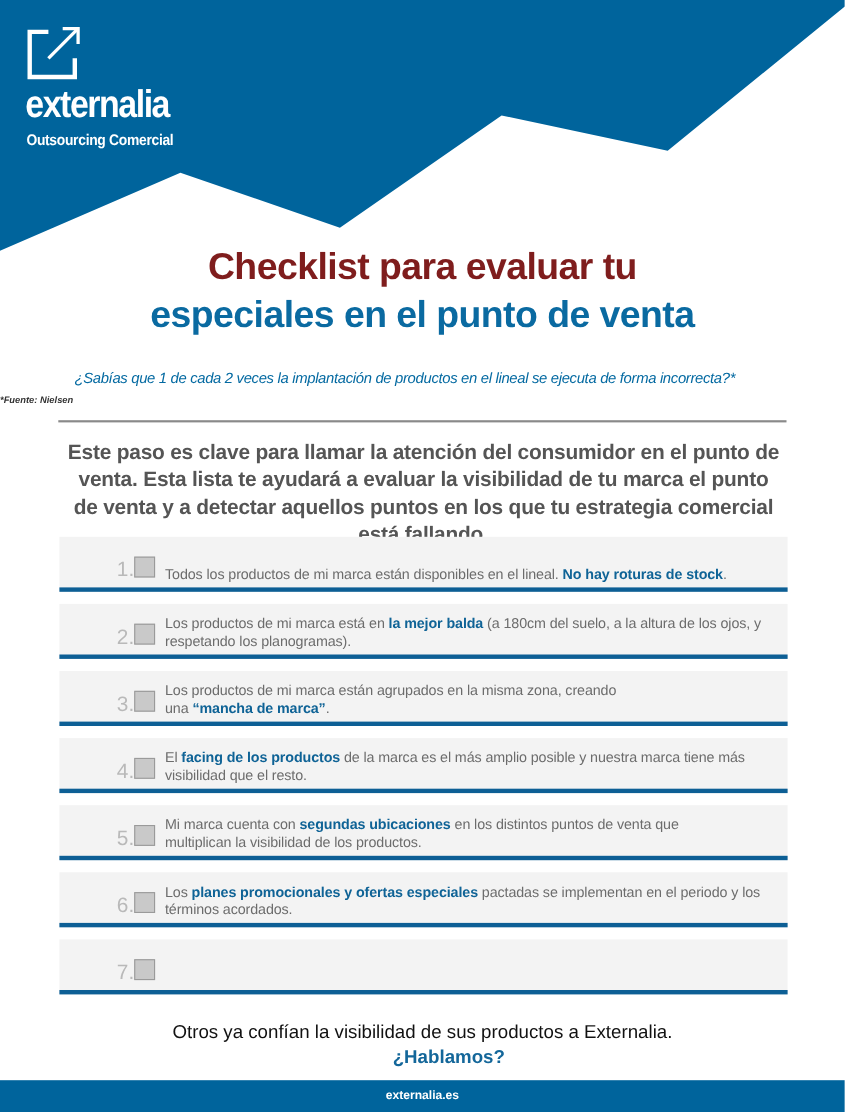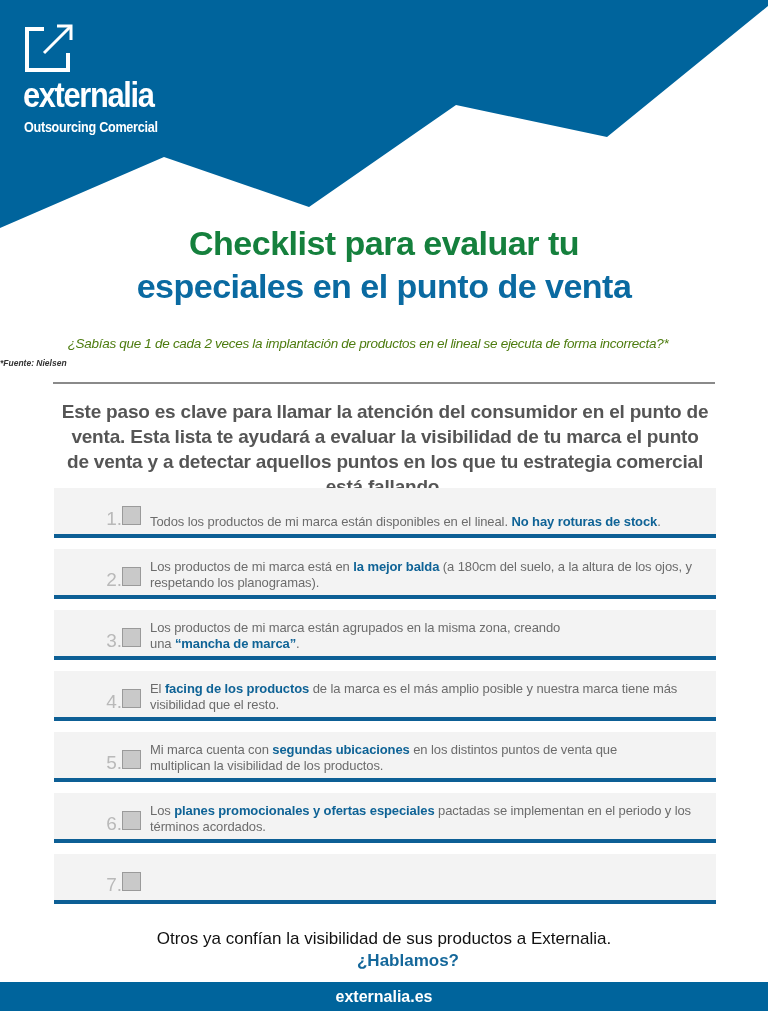--- a/index.html
+++ b/index.html
@@ -18,25 +18,25 @@
   }
   .logo-tag {
     position: absolute; left: 2px; top: 97px; font-size: 14px; font-weight: bold;
     white-space: nowrap; letter-spacing: -0.3px;
     transform: scaleX(0.9); transform-origin: left center;
   }
   .title {
     position: absolute; left: 0; width: 768px; top: 222px; text-align: center;
     font-weight: bold; font-size: 34px; line-height: 43px; letter-spacing: -0.5px;
   }
-  .title .l1 { color: #15803d; display: block; }
+  .title .l1 { color: #7f1d1d; display: block; }
   .title .l2 { color: #0a6aa1; display: block; }
   .question {
     position: absolute; left: 0; width: 736px; top: 336px; text-align: center;
-    font-style: italic; font-size: 13.5px; color: #4d7c0f; letter-spacing: -0.3px;
+    font-style: italic; font-size: 13.5px; color: #0369a1; letter-spacing: -0.3px;
   }
   .source {
     position: absolute; left: 0; width: 768px; top: 358px; 
     font-style: italic; font-weight: bold; font-size: 8.5px; color: #333;
   }
   .divider {
     position: absolute; left: 53px; width: 662px; top: 382px; height: 2px;
     background: #8a8a8a;
   }
   .intro {
@@ -63,21 +63,21 @@
   }
   .item-text b { color: #0f6396; }
   .cta {
     position: absolute; left: 0; width: 768px; top: 928px; text-align: center;
     font-size: 17px; line-height: 22px; color: #111;
   }
   .cta .q { color: #14679a; font-weight: bold; display: block; margin-left: 48px; }
   .footer {
     position: absolute; left: 0; top: 982px; width: 768px; height: 29px;
     background: #00649c; color: #fff; text-align: center; line-height: 29px;
-    font-size: 16px; font-weight: bold;
+    font-size: 11px; font-weight: bold;
   }
 </style>
 </head>
 <body>
 
 <svg class="hero-shape" viewBox="0 0 768 240" width="768" height="240">
   <polygon points="0,0 768,0 768,6 607,137 456,105 309,207 164,157 0,228" fill="#00649c"></polygon>
 </svg>
 
 <div class="logo">

